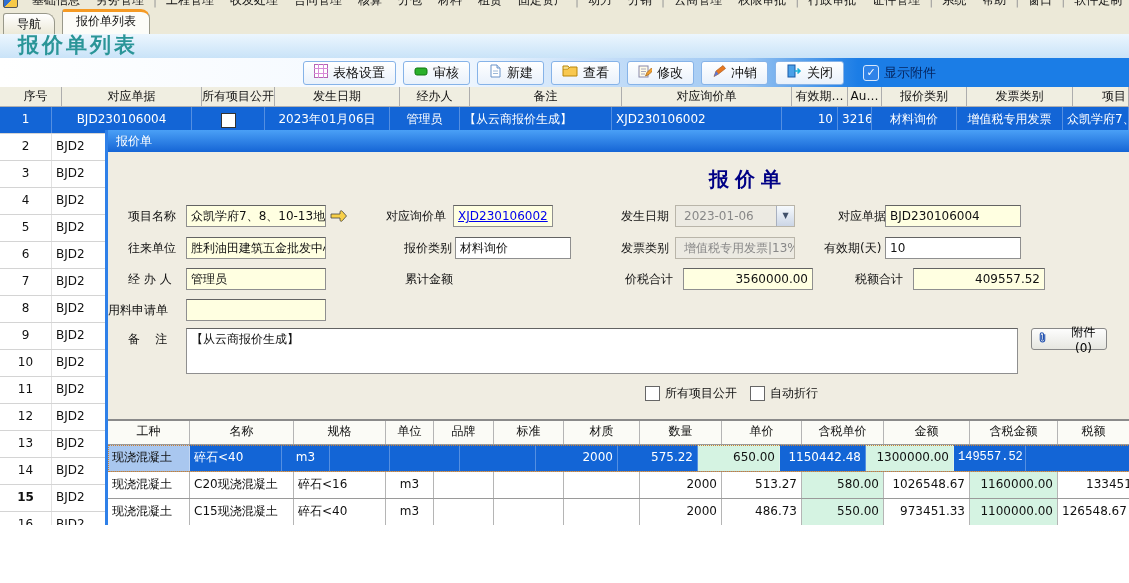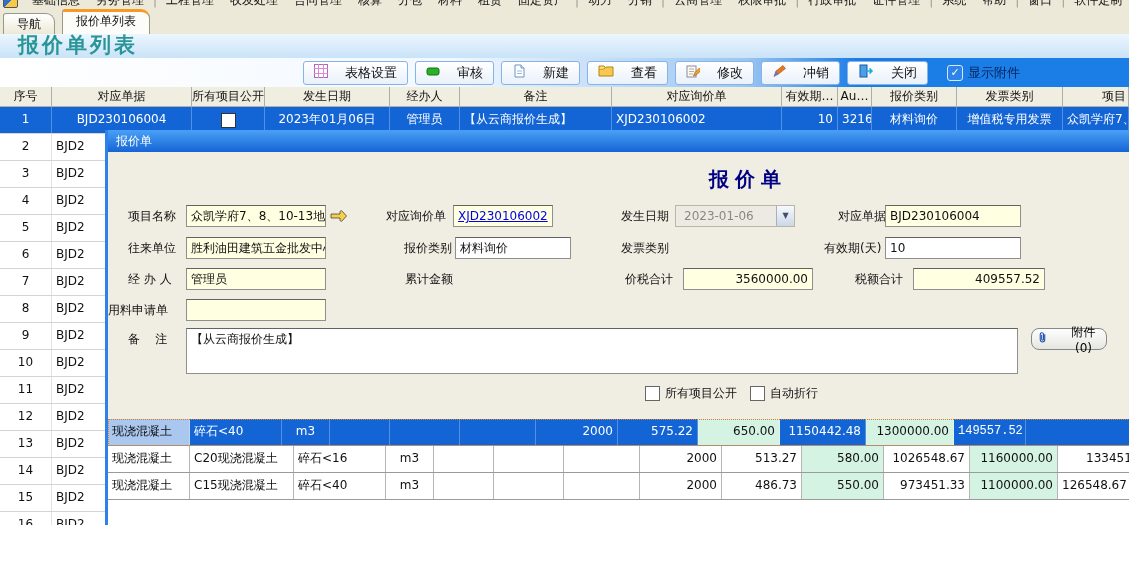--- a/index.html
+++ b/index.html
@@ -19,30 +19,30 @@
        border:1px solid #98988a;border-bottom:none;border-radius:3px 9px 0 0;}
   .tab.active{height:22px;line-height:19px;background:#fcfcf8;border-top:3px solid #f59a23;z-index:2;}
 
   
   .titlestrip{position:absolute;top:34px;left:0;right:0;height:24px;background:linear-gradient(180deg,#ecf6fe,#c9e3f8);}
   .pagetitle{position:absolute;left:18px;top:-3px;font-size:21px;font-weight:bold;color:#2a9598;letter-spacing:3px;}
 
   
   .toolbar{position:absolute;top:58px;left:0;right:0;height:29px;display:flex;align-items:center;
            background:linear-gradient(90deg,#ffffff 0%,#f2f8ff 40%,#9cc6f2 66%,#1b7de6 76%,#1b7de6 100%);}
-  .tbtn{height:24px;display:flex;align-items:center;gap:17px;padding:0 10px;margin-right:7px;
+  .tbtn{height:24px;display:flex;align-items:center;gap:5px;padding:0 10px;margin-right:7px;
         background:linear-gradient(#ffffff,#e9f1fb);border:1px solid #86b3e8;border-radius:3px;font-size:13px;color:#111;cursor:default;}
   .tbtn:first-of-type{margin-left:303px;}
   .attach-check{display:flex;align-items:center;gap:5px;margin-left:12px;color:#05245e;font-size:13px;}
   .cbx-checked{width:14px;height:14px;background:#2f83e8;border:1px solid #d8e8fc;border-radius:3px;
                color:#fff;font-size:11px;line-height:13px;text-align:center;}
 
   
   .listarea{position:absolute;top:87px;left:0;right:0;bottom:0;background:#fff;}
-  .lheader{display:flex;height:19px;background:#f0eee1;border-bottom:1px solid #b0b0b0;}
+  .lheader{display:flex;height:19px;background:#f0eee1;border-bottom:1px solid #b0b0b0;padding-left:10px;}
   .lh{box-sizing:border-box;border-right:1px solid #adadad;text-align:center;line-height:18px;overflow:hidden;white-space:nowrap;}
   .lrow{display:flex;height:26px;background:#fff;border-bottom:1px solid #d4d4d4;}
   .lc{box-sizing:border-box;border-right:1px solid #e2e2e2;line-height:25px;overflow:hidden;white-space:nowrap;}
   .lc.c{text-align:center;} .lc.r{text-align:right;padding-right:4px;} .lc.l{padding-left:4px;}
   .lrow.selected{background:#1365d6;color:#fff;}
   .lrow.selected .lc{border-right-color:rgba(255,255,255,.28);}
   .cbx{width:13px;height:13px;background:#fff;border:1px solid #333;margin:6px auto 0;}
   .doc-frag{padding-left:26px;}
 
   
@@ -57,21 +57,21 @@
           border:1px solid #8f8f8f;border-top-color:#636363;overflow:hidden;white-space:nowrap;}
   .finput.yellow{background:#ffffe1;}
   .finput.gray{background:#eceae2;color:#888;border-color:#b9b5a9;display:flex;align-items:center;justify-content:space-between;padding-right:0;}
   .finput.numr{text-align:right;}
   .dd-btn{width:17px;align-self:stretch;background:linear-gradient(#f6fafd,#ccd6e6);border-left:1px solid #a8b0bf;
           display:flex;align-items:center;justify-content:center;font-size:8px;color:#40506a;}
   a.flink{color:#0000ee;text-decoration:underline;}
   .remark-box{position:absolute;box-sizing:border-box;background:#fff;border:1px solid #8f8f8f;border-top-color:#636363;
               padding:2px 4px;overflow:hidden;}
   .attach-btn{position:absolute;display:flex;align-items:center;gap:20px;justify-content:center;height:22px;
-              background:linear-gradient(#fdfdfd,#e6e6e0);border:1px solid #888;border-radius:8px;font-size:12px;
+              background:linear-gradient(#fdfdfd,#e6e6e0);border:1px solid #888;border-radius:3px;font-size:12px;
               font-family:inherit;}
   .dchk{position:absolute;display:flex;align-items:center;gap:5px;}
   .cbx-sm{width:13px;height:13px;background:#fff;border:1px solid #666;}
 
   
   .dtable{position:absolute;left:0;top:267px;width:1022px;height:181px;background:#fff;border-right:1px solid #9a9a9a;}
   .dheader{display:flex;height:23px;background:#fbfbf6;border-top:2px solid #8a8a8a;border-bottom:1px solid #9a9a9a;}
   .dh{box-sizing:border-box;border-right:1px solid #b5b5b5;line-height:21px;text-align:center;overflow:hidden;white-space:nowrap;}
   .drow{display:flex;height:26px;background:#fff;border-bottom:1px solid #9a9a9a;}
   .dc{box-sizing:border-box;border-right:1px solid #b5b5b5;line-height:25px;padding:0 4px;overflow:hidden;white-space:nowrap;}
@@ -277,21 +277,21 @@
           <div class="lc c" style="width: 52px;">13</div>
           <div class="lc l doc-frag" style="width: 140px;">BJD2</div>
           <div class="lc" style="flex: 1 1 0%;"></div>
         </div>
         <div class="lrow">
           <div class="lc c" style="width: 52px;">14</div>
           <div class="lc l doc-frag" style="width: 140px;">BJD2</div>
           <div class="lc" style="flex: 1 1 0%;"></div>
         </div>
         <div class="lrow">
-          <div class="lc c" style="width: 52px;">15</div>
+          <div class="lc c" style="width: 52px; font-weight: bold;">15</div>
           <div class="lc l doc-frag" style="width: 140px;">BJD2</div>
           <div class="lc" style="flex: 1 1 0%;"></div>
         </div>
         <div class="lrow">
           <div class="lc c" style="width: 52px;">16</div>
           <div class="lc l doc-frag" style="width: 140px;">BJD2</div>
           <div class="lc" style="flex: 1 1 0%;"></div>
         </div>
         <div class="lrow">
           <div class="lc c" style="width: 52px;">17</div>
@@ -351,20 +351,25 @@
           <span class="finput yellow" style="width:140px">胜利油田建筑五金批发中心</span>
         </div>
       <div class="fld" style="left:296px;top:85px">
           <span class="flabel">报价类别</span>
         </div>
       <div class="fld" style="left:347px;top:85px">
           <span class="finput" style="width:116px">材料询价</span>
         </div>
       <div class="fld" style="left:513px;top:85px">
           <span class="flabel">发票类别</span>
+        </div>
+      <div class="fld" style="left:567px;top:85px">
+          <span class="finput gray" style="width:120px">
+            <span style="padding-left:4px">增值税专用发票|13%</span>
+          </span>
         </div>
       <div class="fld" style="left:716px;top:85px">
           <span class="flabel">有效期(天)</span>
         </div>
       <div class="fld" style="left:777px;top:85px">
           <span class="finput" style="width:136px">10</span>
         </div>
 
       <div class="fld" style="left:20px;top:116px">
           <span class="flabel">经 办 人</span>
@@ -409,20 +414,35 @@
       <label class="dchk" style="left:537px;top:233px">
         <span class="cbx-sm"></span>
         <span>所有项目公开</span>
       </label>
       <label class="dchk" style="left:642px;top:233px">
         <span class="cbx-sm"></span>
         <span>自动折行</span>
       </label>
 
       <div class="dtable">
+        <div class="dheader" id="dheader">
+            <div class="dh" style="width: 82px;">工种</div>
+            <div class="dh" style="width: 104px;">名称</div>
+            <div class="dh" style="width: 92px;">规格</div>
+            <div class="dh" style="width: 48px;">单位</div>
+            <div class="dh" style="width: 60px;">品牌</div>
+            <div class="dh" style="width: 70px;">标准</div>
+            <div class="dh" style="width: 76px;">材质</div>
+            <div class="dh" style="width: 82px;">数量</div>
+            <div class="dh" style="width: 80px;">单价</div>
+            <div class="dh" style="width: 82px;">含税单价</div>
+            <div class="dh" style="width: 86px;">金额</div>
+            <div class="dh" style="width: 88px;">含税金额</div>
+            <div class="dh" style="width: 72px;">税额</div>
+          </div>
         <div id="drows">
             <div class="drow sel">
               <div class="dc l first" style="width: 82px;">现浇混凝土</div>
               <div class="dc l" style="width: 92px;">碎石&lt;40</div>
               <div class="dc ctr" style="width: 48px;">m3</div>
               <div class="dc l" style="width: 60px;"></div>
               <div class="dc l" style="width: 70px;"></div>
               <div class="dc l" style="width: 76px;"></div>
               <div class="dc r" style="width: 82px;">2000</div>
               <div class="dc r" style="width: 80px;">575.22</div>

